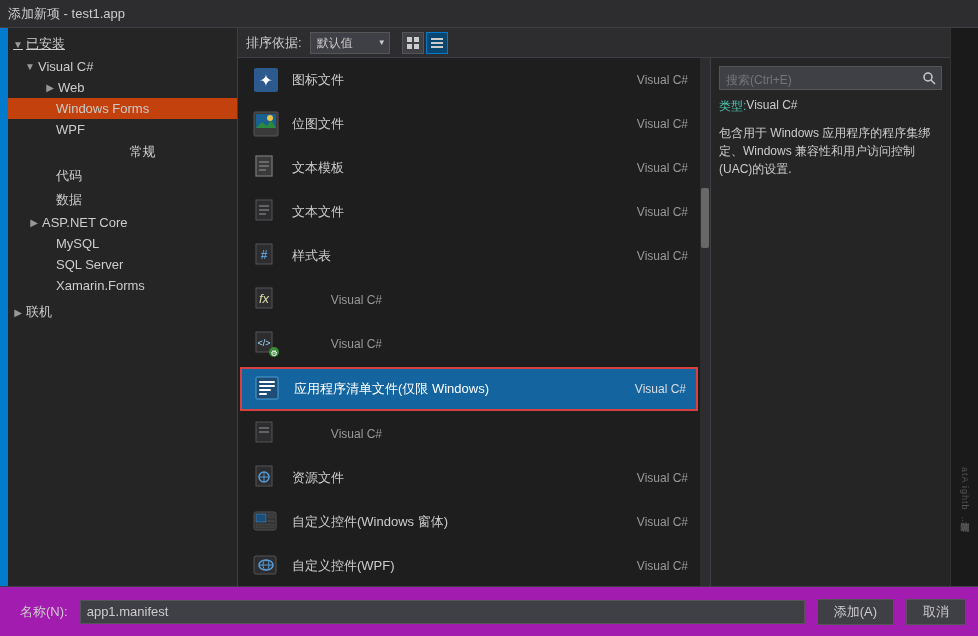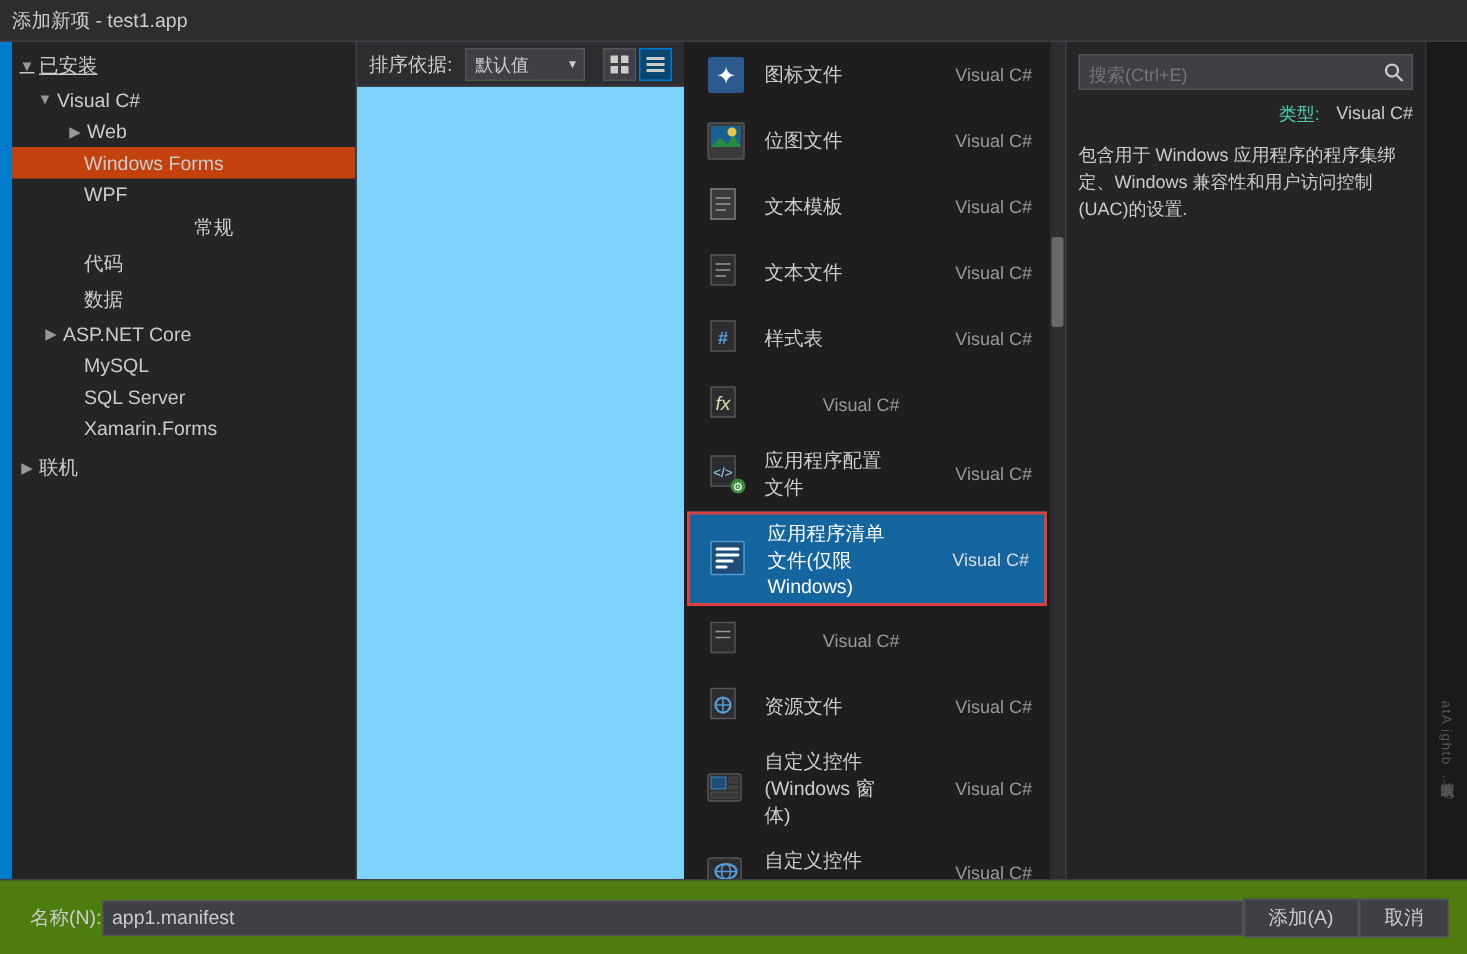--- a/index.html
+++ b/index.html
@@ -91,20 +91,21 @@
 
     .tree-label {
       font-size: 13px;
       color: #cccccc;
     }
 
     
     .main-content {
       flex: 1;
       display: flex;
+      flex-direction: column;
       background: #7dd3fc;
       overflow: hidden;
     }
 
     
     .toolbar {
       height: 30px;
       background: #2d2d30;
       border-bottom: 1px solid #3f3f46;
       display: flex;
@@ -266,25 +267,26 @@
 
     .info-description {
       color: #cccccc;
       font-size: 12px;
       line-height: 1.5;
     }
 
     
     .bottom-bar {
       height: 50px;
-      background: #4d7c0f;
+      background: #a21caf;
       border-top: 1px solid #3f3f46;
       display: flex;
       align-items: center;
       padding: 0 12px;
+      gap: 12px;
       flex-shrink: 0;
     }
 
     .name-label {
       color: #cccccc;
       font-size: 13px;
       white-space: nowrap;
     }
 
     .name-input {
@@ -505,21 +507,20 @@
 
           <div class="file-item">
             <div class="file-icon">
               <svg width="28" height="28" viewBox="0 0 28 28">
                 <rect x="4" y="2" width="16" height="20" fill="#2d2d30" stroke="#555" stroke-width="1"></rect>
                 <text x="12" y="16" text-anchor="middle" font-size="9" fill="#9cdcfe">&lt;/&gt;</text>
                 <circle cx="22" cy="22" r="5" fill="#3a8a3a"></circle>
                 <text x="22" y="25.5" text-anchor="middle" font-size="8" fill="#fff">⚙</text>
               </svg>
             </div>
-            <span class="file-name">应用程序配置文件</span>
             <span class="file-type">Visual C#</span>
           </div>
 
           <div class="file-item" style="background:#1464a0; border: 2px solid #d94040; padding: 4px 10px; margin: 1px 2px;">
             <div class="file-icon">
               <svg width="28" height="28" viewBox="0 0 28 28">
                 <rect x="2" y="2" width="22" height="22" fill="#1e4d78" stroke="#4a9fd4" stroke-width="1" rx="1"></rect>
                 <rect x="5" y="6" width="16" height="2" fill="#fff" rx="1"></rect>
                 <rect x="5" y="10" width="16" height="2" fill="#fff" rx="1"></rect>
                 <rect x="5" y="14" width="12" height="2" fill="#fff" rx="1"></rect>
@@ -592,21 +593,21 @@
           <div class="search-bar">
             <input class="search-input" type="text" placeholder="搜索(Ctrl+E)" style="">
             <div class="search-btn">
               <svg width="14" height="14" viewBox="0 0 14 14" fill="none" stroke="#ccc" stroke-width="1.5">
                 <circle cx="6" cy="6" r="4"></circle>
                 <line x1="9" y1="9" x2="13" y2="13"></line>
               </svg>
             </div>
           </div>
 
-          <div style="display:flex; gap:11px; margin-bottom:4px;justify-content:flex-end;">
+          <div style="display:flex; gap:0; margin-bottom:4px;">
             <span class="info-type-label">类型:</span>
             <span class="info-type-value">Visual C#</span>
           </div>
 
           <p class="info-description">包含用于 Windows 应用程序的程序集绑定、Windows 兼容性和用户访问控制(UAC)的设置.</p>
         </div>
 
       </div>
 
     </div>

